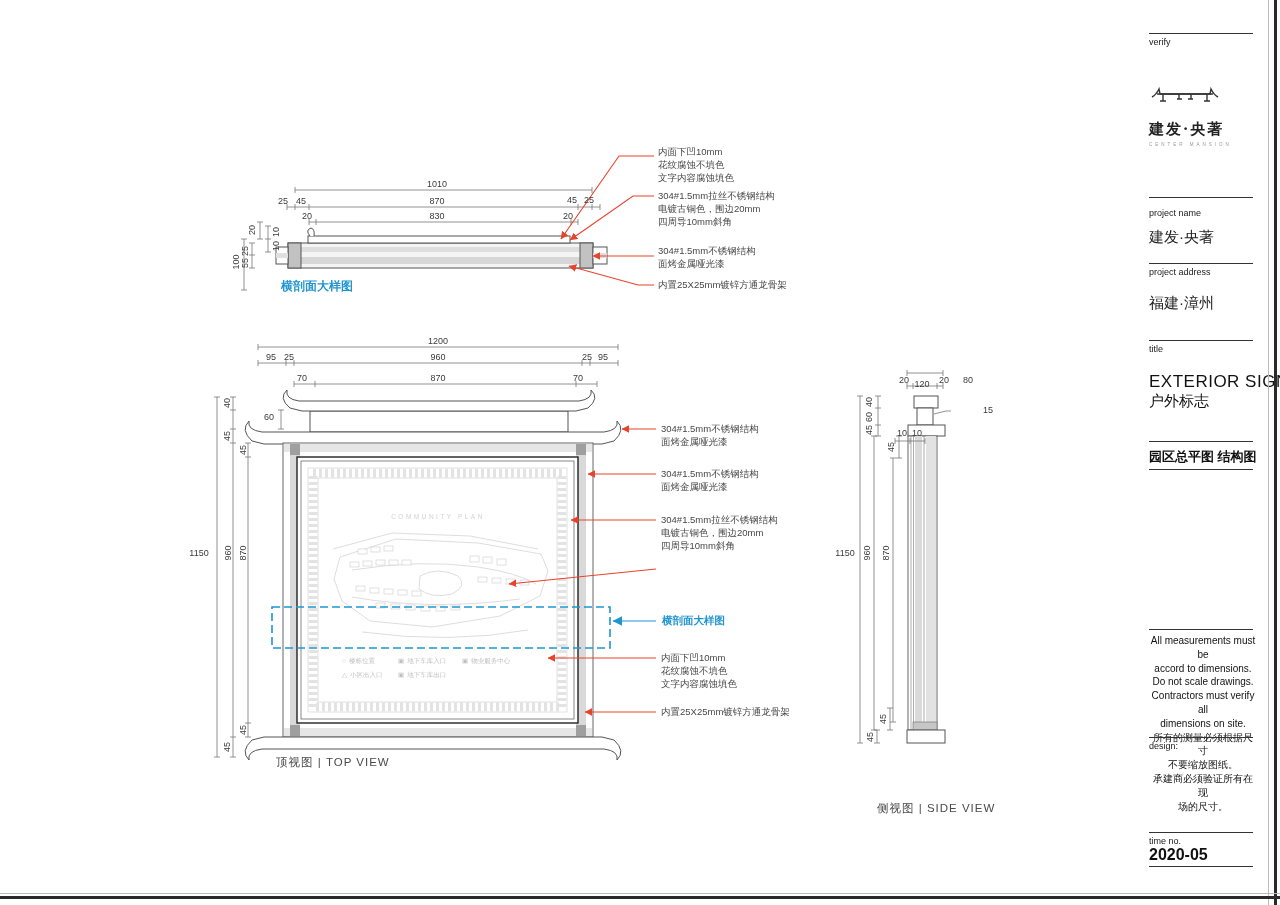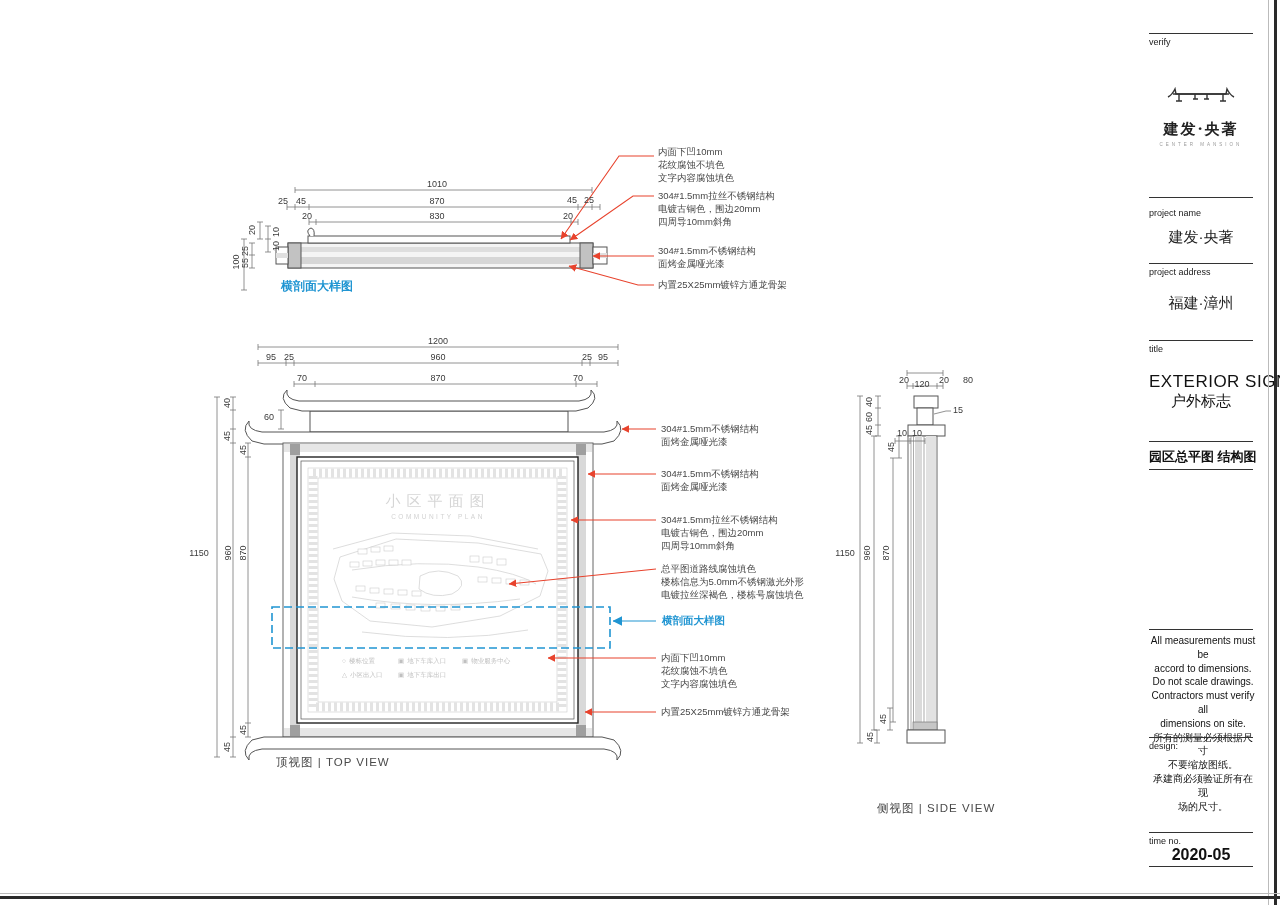--- a/index.html
+++ b/index.html
@@ -15,21 +15,21 @@
   .bluelbl.small{font-size:10.5px;}
   .map-title{position:absolute;left:283px;width:310px;text-align:center;top:492px;font-size:15px;
              letter-spacing:6px;color:#d6d6d6;font-family:"DejaVu Serif",serif;}
   .map-sub{position:absolute;left:283px;width:310px;text-align:center;top:513px;font-size:6.5px;
            letter-spacing:2.5px;color:#d2d2d2;}
   .leg{position:absolute;font-size:6.5px;color:#c0c0c0;white-space:nowrap;}
   .leg .s{margin-right:3px;}
   
   .sb-rule{position:absolute;left:1149px;width:104px;height:0;border-top:1px solid #333;}
   .sb-label{position:absolute;left:1149px;font-size:9px;color:#1a1a1a;}
-  .sb-center{position:absolute;left:1149px;width:104px;text-align:center;white-space:nowrap;}
+  .sb-center{position:absolute;left:1149px;width:104px;white-space:nowrap;}
   .sb-notes{position:absolute;left:1149px;top:634px;width:108px;font-size:10px;line-height:1.38;
             color:#111;white-space:pre-line;text-align:center;}
   .edge-r1{position:absolute;top:0;left:1268px;width:1px;height:905px;background:#bbb;}
   .edge-r2{position:absolute;top:0;left:1274px;width:3px;height:905px;background:#2a2a2a;}
   .edge-b1{position:absolute;left:0;top:893px;width:1280px;height:1px;background:#bbb;}
   .edge-b2{position:absolute;left:0;top:896px;width:1280px;height:3px;background:#2a2a2a;}
 </style>
 </head>
 <body>
 
@@ -221,42 +221,38 @@
 <div class="dim" style="left:199px;top:553px">1150</div>
 <div class="dimv" style="left:243px;top:730px">45</div>
 <div class="dimv" style="left:227px;top:747px">45</div>
 <div class="ann" style="left:661px;top:422px">304#1.5mm不锈钢结构
 面烤金属哑光漆</div>
 <div class="ann" style="left:661px;top:467px">304#1.5mm不锈钢结构
 面烤金属哑光漆</div>
 <div class="ann" style="left:661px;top:513px">304#1.5mm拉丝不锈钢结构
 电镀古铜色，围边20mm
 四周导10mm斜角</div>
-<div class="ann" style="left:661px;top:562px">总平图道路线腐蚀填色
-楼栋信息为5.0mm不锈钢激光外形
-电镀拉丝深褐色，楼栋号腐蚀填色</div>
 <div class="ann" style="left:661px;top:651px">内面下凹10mm
 花纹腐蚀不填色
 文字内容腐蚀填色</div>
 <div class="ann" style="left:661px;top:705px">内置25X25mm镀锌方通龙骨架</div>
 <div class="bluelbl small" style="left:662px;top:614px">横剖面大样图</div>
-<div class="map-title">小区平面图</div>
 <div class="map-sub">COMMUNITY PLAN</div>
 <div class="leg" style="left:342px;top:657px"><span class="s">○</span><span>楼栋位置</span></div>
 <div class="leg" style="left:398px;top:657px"><span class="s">▣</span><span>地下车库入口</span></div>
 <div class="leg" style="left:462px;top:657px"><span class="s">▣</span><span>物业服务中心</span></div>
 <div class="leg" style="left:342px;top:671px"><span class="s">△</span><span>小区出入口</span></div>
 <div class="leg" style="left:398px;top:671px"><span class="s">▣</span><span>地下车库出口</span></div>
 <div class="viewlbl" style="left:276px;top:755px">顶视图 | TOP VIEW</div>
 
 <div class="dim" style="left:922px;top:384px">120</div>
 <div class="dim" style="left:904px;top:380px">20</div>
 <div class="dim" style="left:968px;top:380px">80</div>
 <div class="dim" style="left:944px;top:380px">20</div>
-<div class="dim" style="left:958px;top:410px">15</div>
+<div class="dim" style="left:988px;top:410px">15</div>
 <div class="dimv" style="left:869px;top:402px">40</div>
 <div class="dimv" style="left:869px;top:417px">60</div>
 <div class="dimv" style="left:869px;top:430px">45</div>
 <div class="dim" style="left:902px;top:433px">10</div>
 <div class="dim" style="left:917px;top:433px">10</div>
 <div class="dimv" style="left:891px;top:447px">45</div>
 <div class="dim" style="left:845px;top:553px">1150</div>
 <div class="dimv" style="left:867px;top:553px">960</div>
 <div class="dimv" style="left:886px;top:553px">870</div>
 <div class="dimv" style="left:883px;top:719px">45</div>

